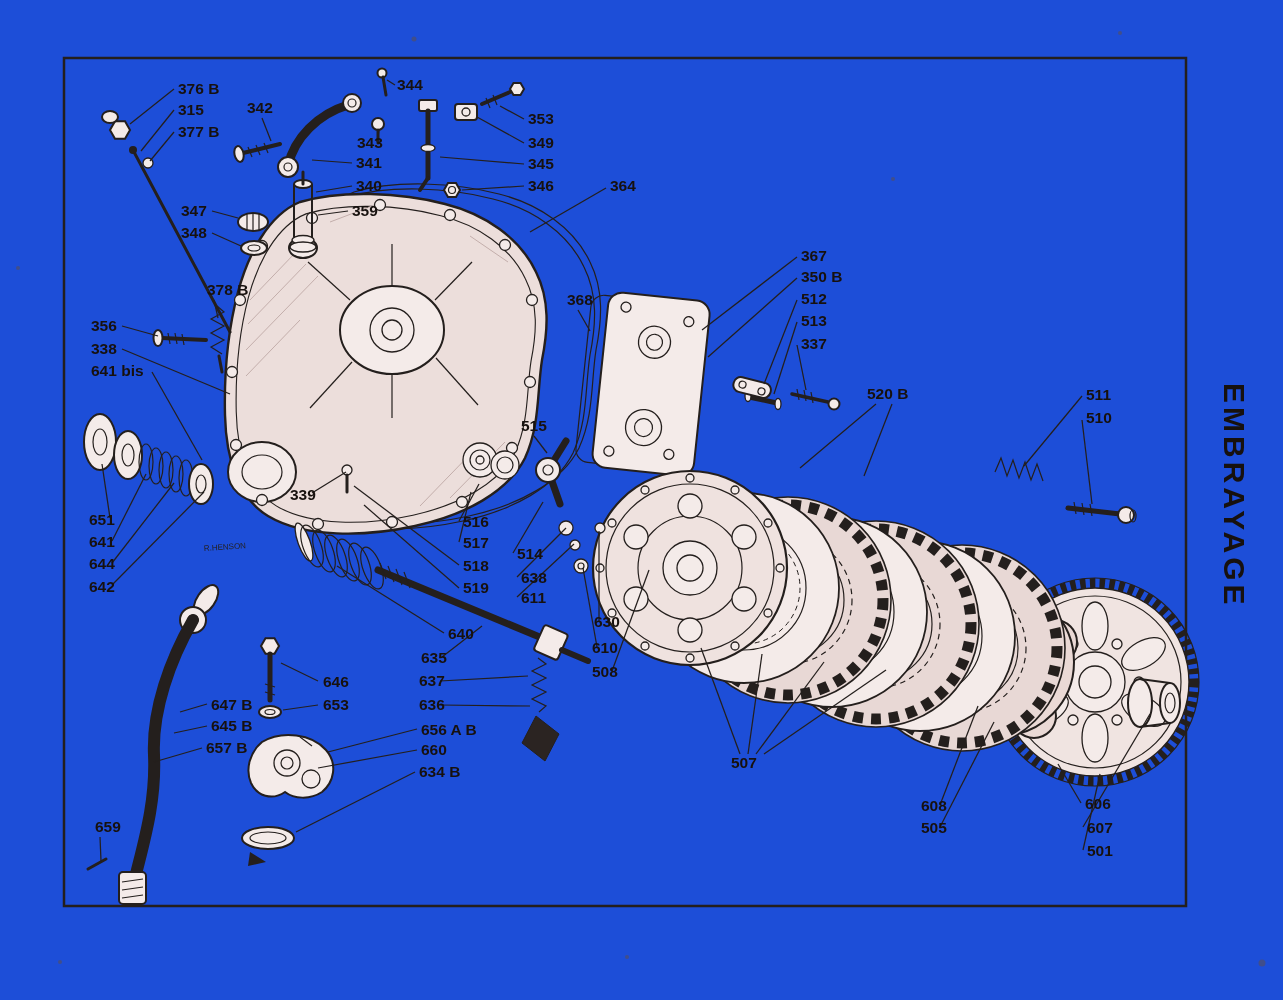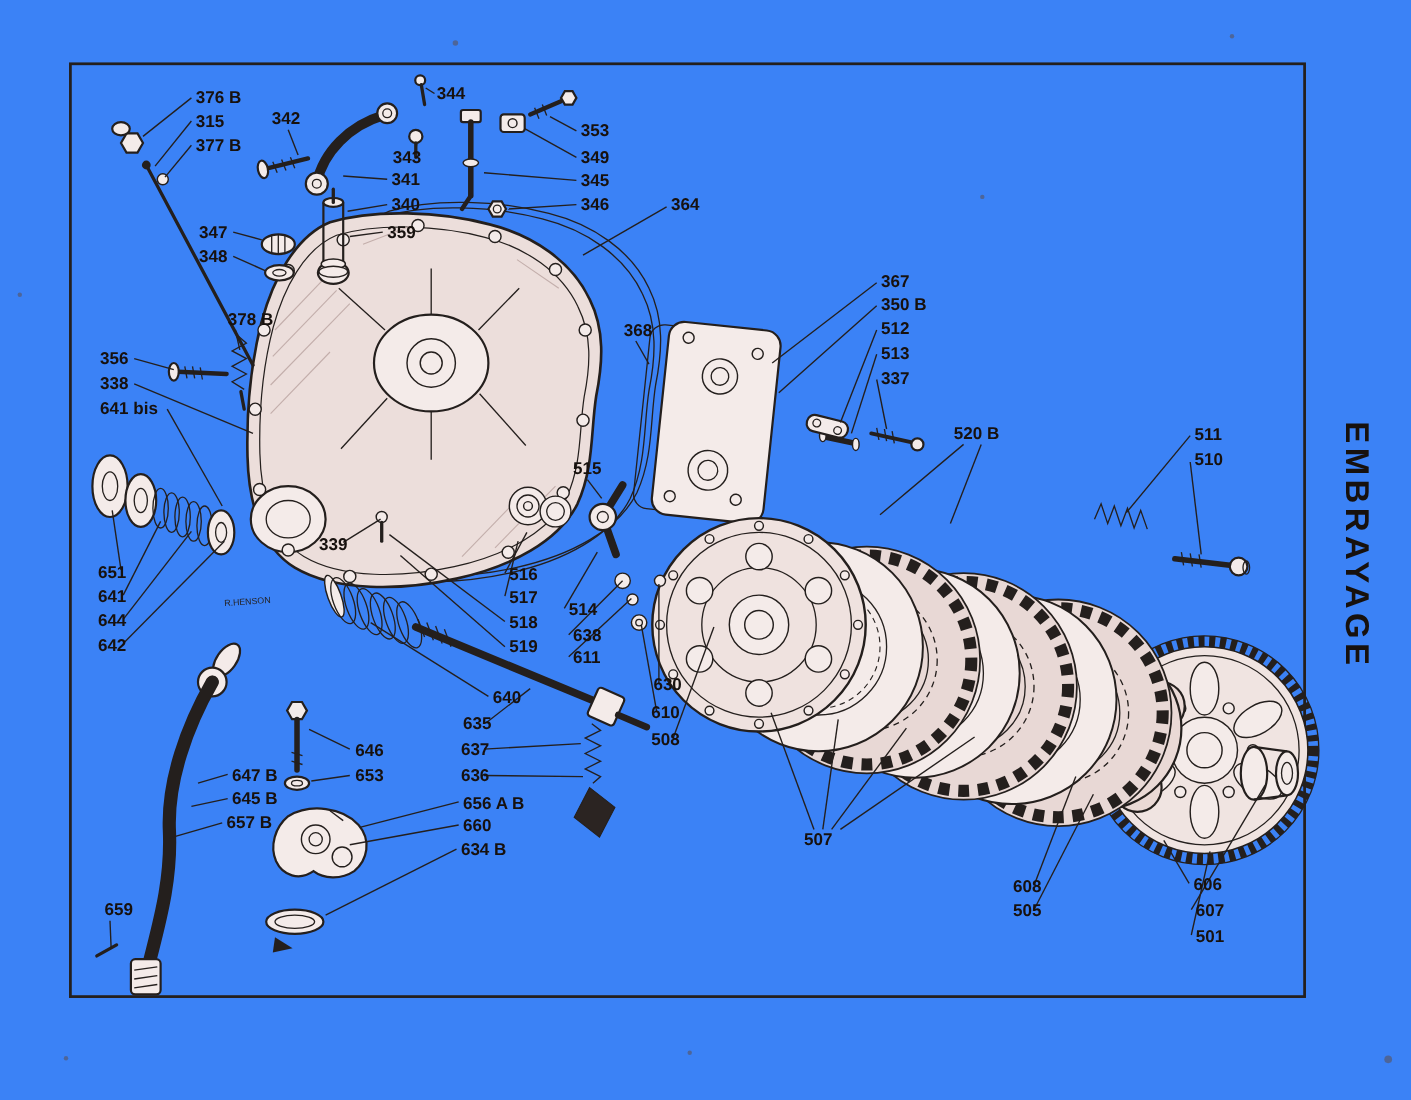--- a/index.html
+++ b/index.html
@@ -1,16 +1,16 @@
 <!DOCTYPE html>
 <html><head>
 <meta charset="utf-8">
 <style>
   html,body{margin:0;padding:0;background:#efe5e3;}
-  .stage{position:relative;width:1283px;height:1000px;background:#3b82f6;overflow:hidden;
+  .stage{position:relative;width:1283px;height:1000px;background:#1d4ed8;overflow:hidden;
          font-family:"Liberation Sans",sans-serif;}
   svg{position:absolute;left:0;top:0;}
   .s1{stroke:#241f1d;stroke-width:1.2;fill:none;}
   .s2{stroke:#241f1d;stroke-width:2;fill:none;}
   .f{fill:#f4ebe9;stroke:#241f1d;stroke-width:2;}
   .f1{fill:#f4ebe9;stroke:#241f1d;stroke-width:1.3;}
   .rod{stroke:#241f1d;fill:none;stroke-linecap:round;}
   .hatchln{stroke:#c3aeab;stroke-width:1;}
   #leader-layer line{stroke:#241f1d;stroke-width:1.25;}
   #label-layer text{font-family:"Liberation Sans",sans-serif;font-weight:bold;font-size:15.5px;fill:#17110e;}

